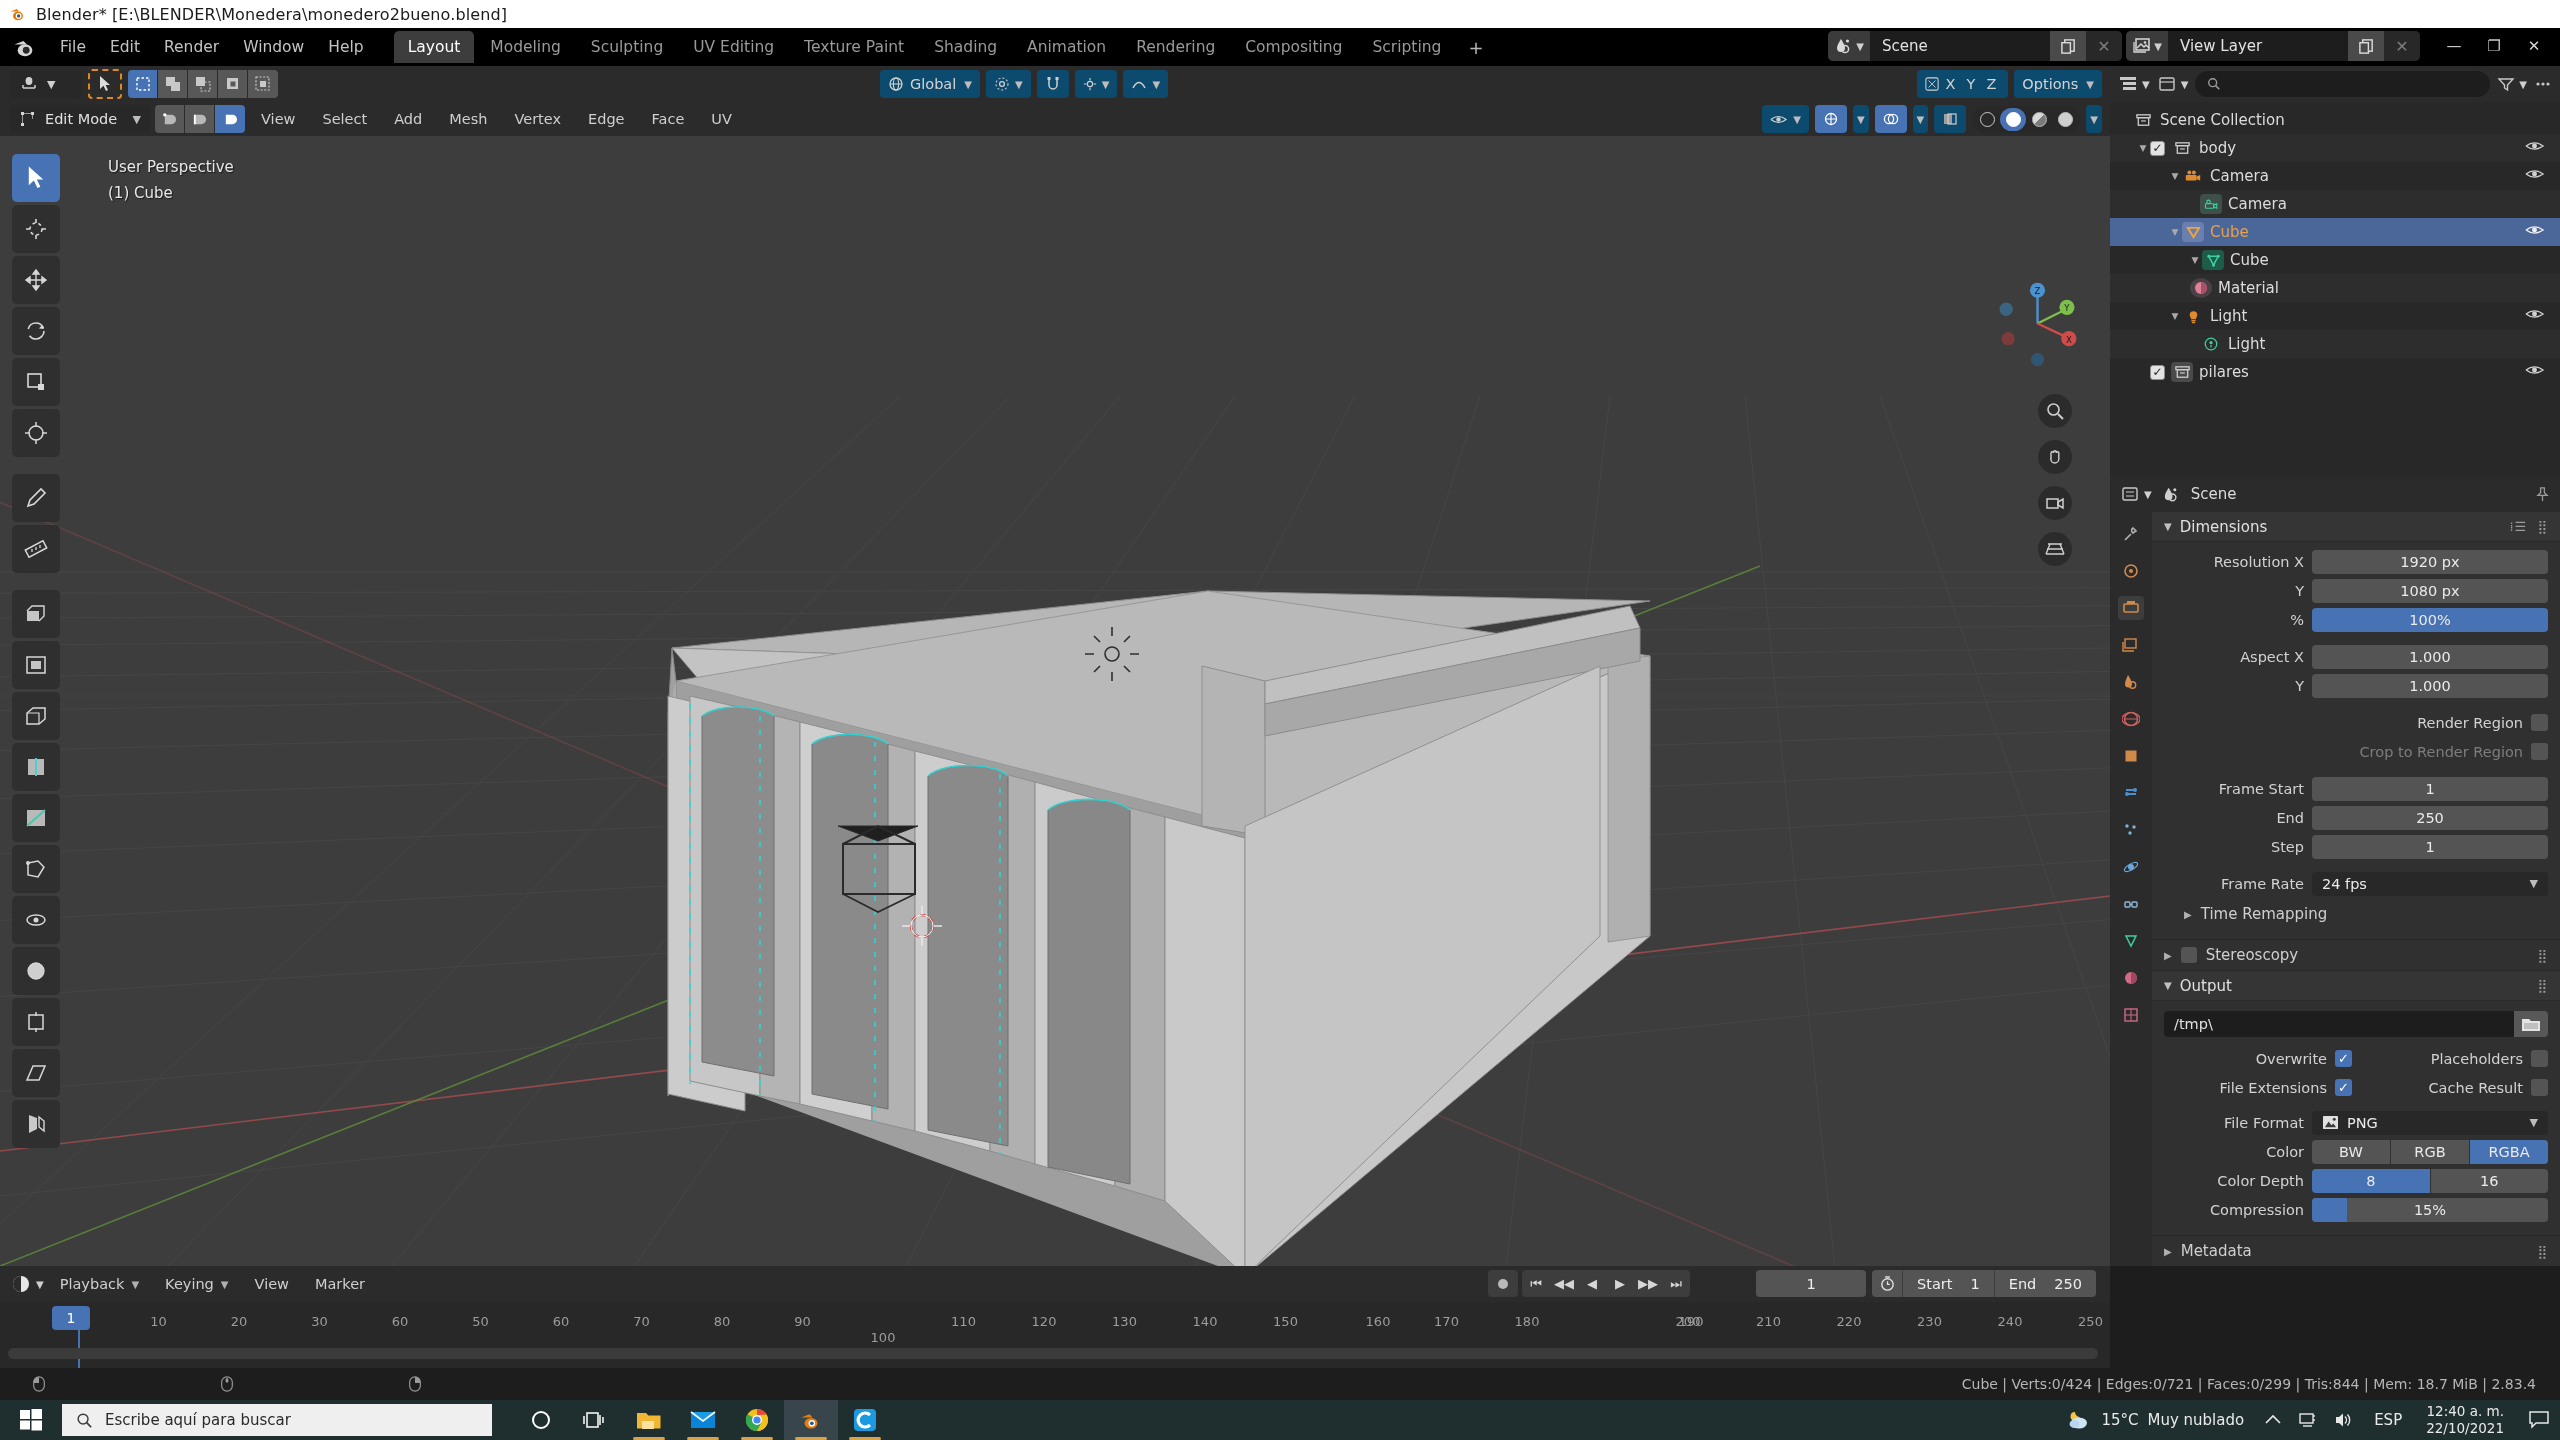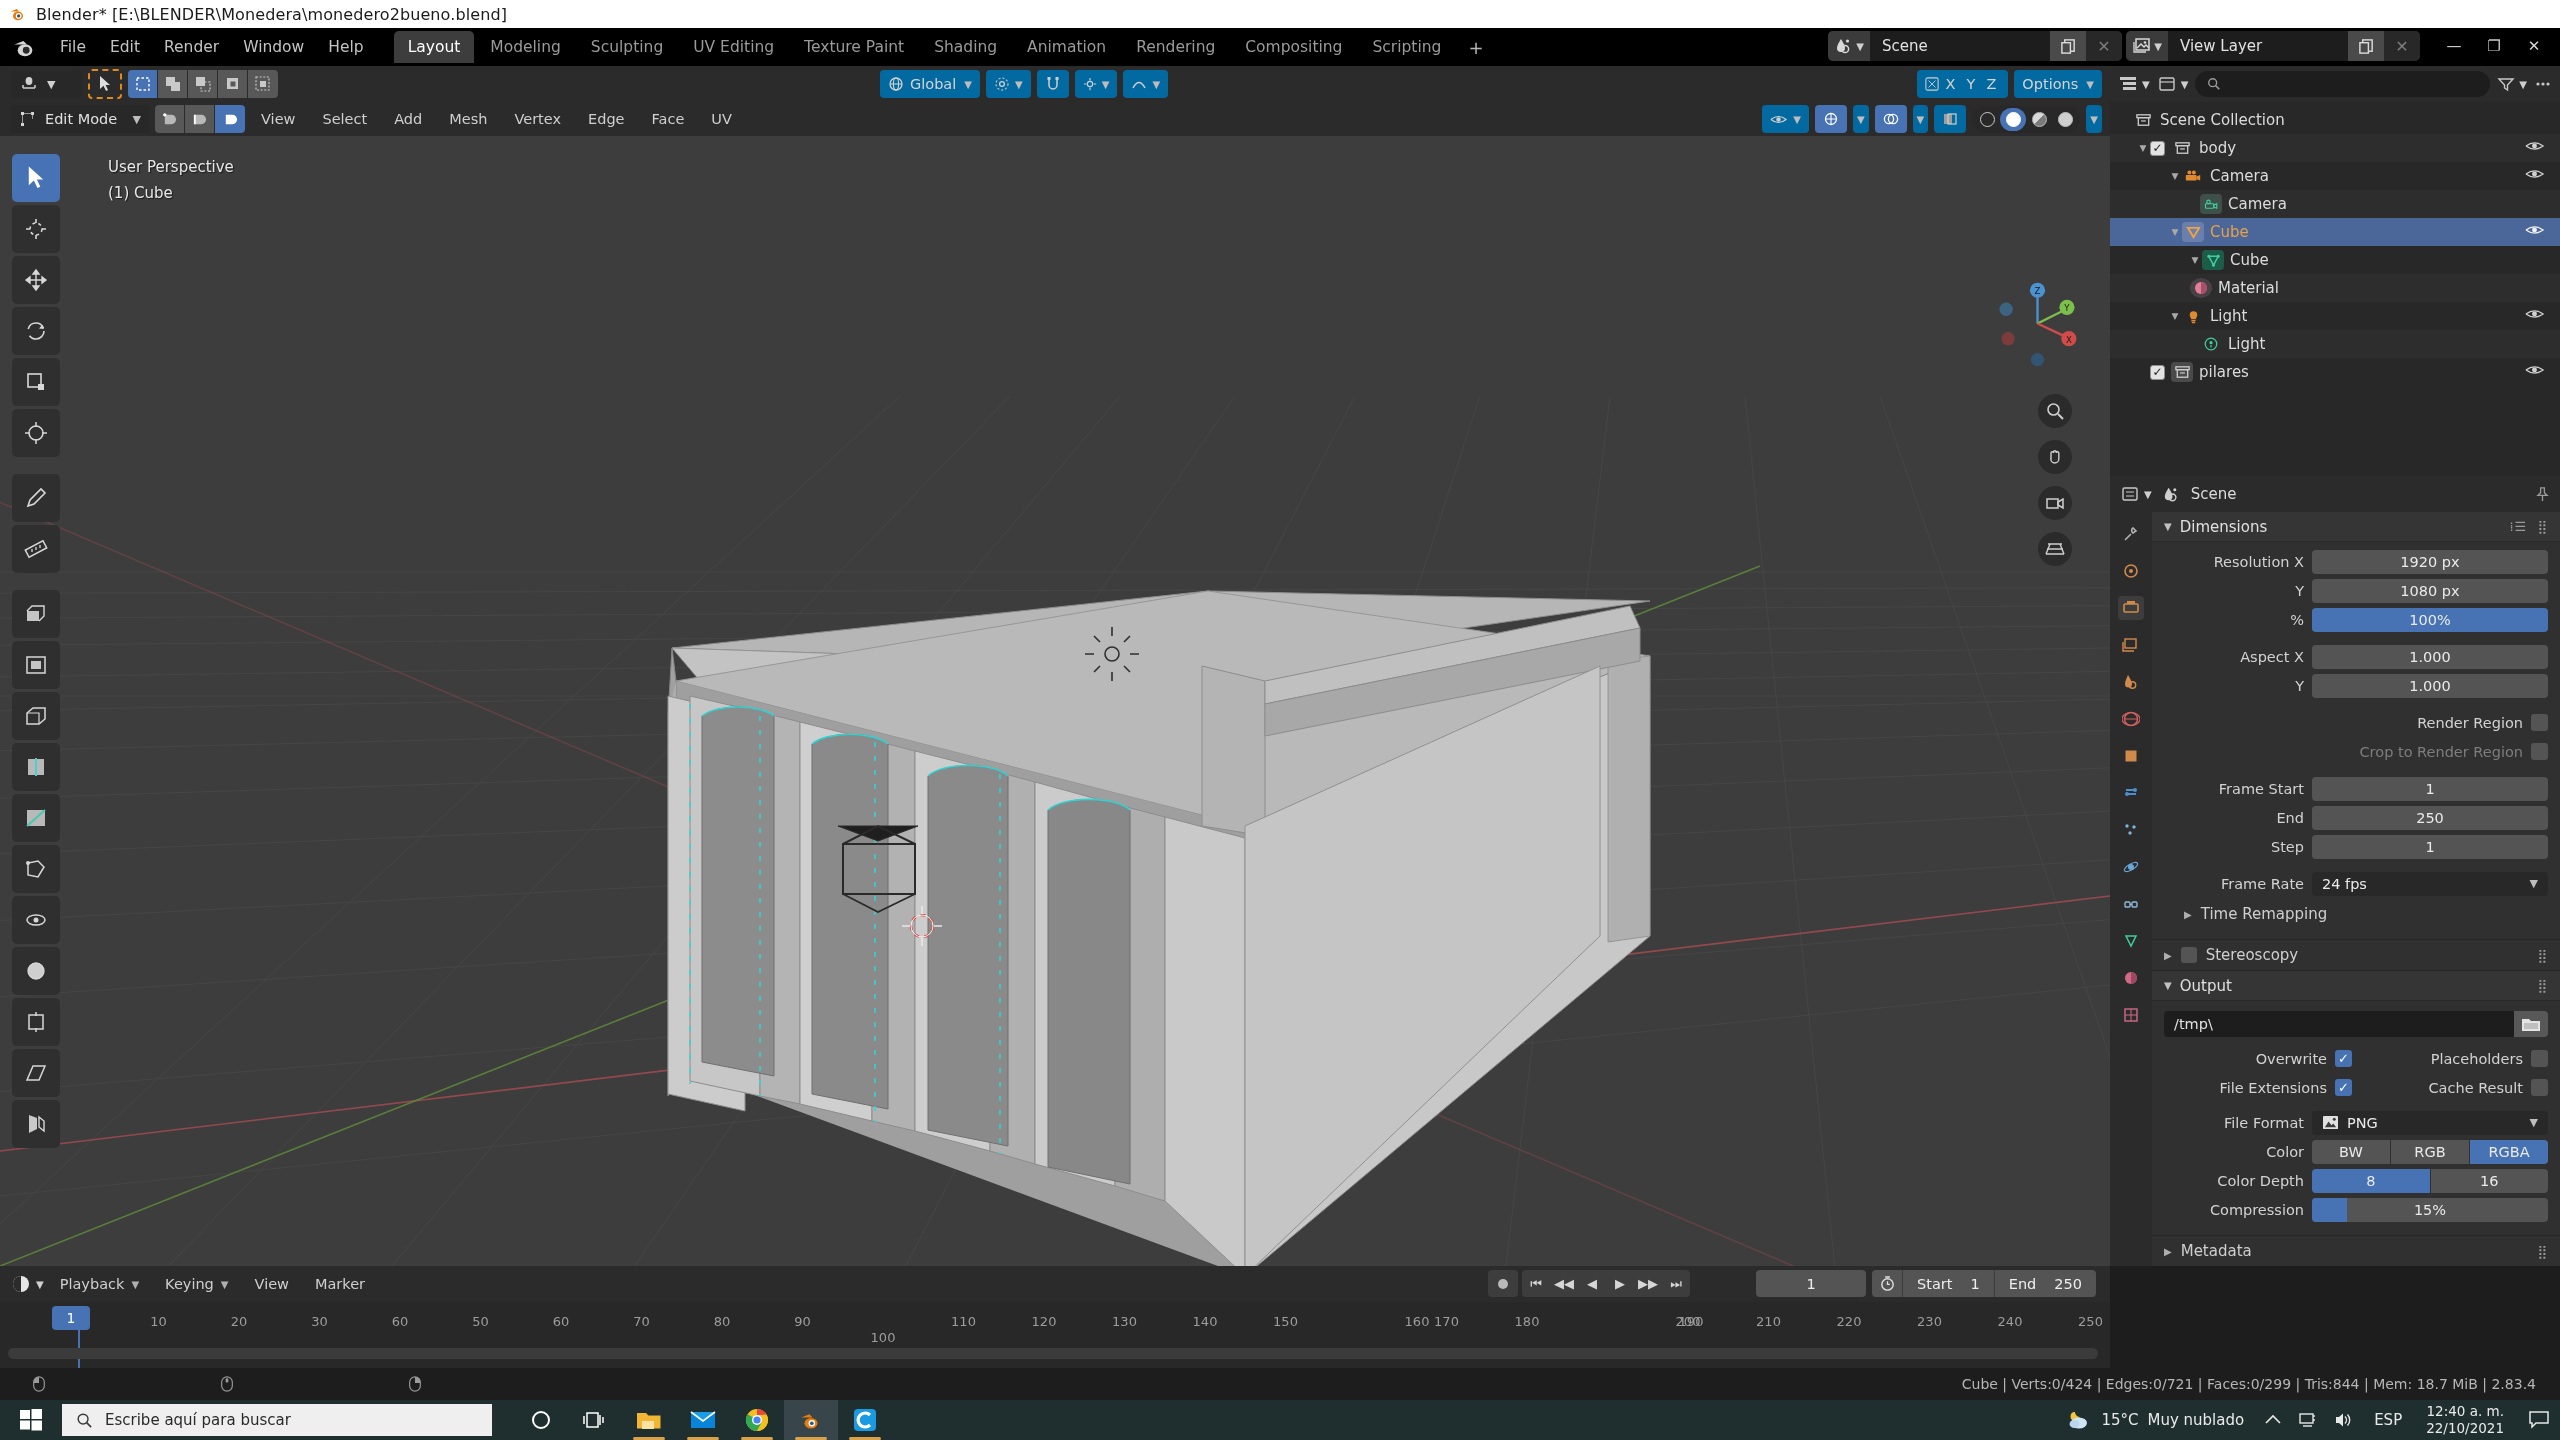--- a/index.html
+++ b/index.html
@@ -35,21 +35,21 @@
   .idbtn.x { background:#282828; color:#7c7c7c; font-size:16px; }
   .winbtns { display:flex; align-items:center; margin-left:10px; }
   .winbtns span { width:40px; text-align:center; font-size:15px; color:#c8c8c8; }
   .winbtns span.cl { color:#d8d8d8; }
 
   
   #vpheader1 { position:absolute; left:0; top:66px; width:2110px; height:36px;
     background:#2b2b2b; display:flex; align-items:center; padding-left:10px; gap:6px; }
   #vpheader2 { position:absolute; left:0; top:102px; width:2110px; height:34px;
     background:#2b2b2b; display:flex; align-items:center; padding-left:10px; gap:5px; }
-  .hbtn { height:28px; background:#0369a1; border-radius:4px; display:flex;
+  .hbtn { height:28px; background:#0c4a6e; border-radius:4px; display:flex;
     align-items:center; justify-content:center; padding:0 8px; color:#d4d4d4; font-size:14.5px; }
   .hbtn.sel { background:#4772b3; }
   .hgroup { display:flex; background:#282828; border-radius:4px; overflow:hidden; height:28px; }
   .hgroup > div { width:30px; display:flex; align-items:center; justify-content:center;
     background:#585858; border-right:1px solid #2b2b2b; }
   .hgroup > div.on { background:#4772b3; }
   .hgroup > div:last-child { border-right:none; }
   .modesel { height:28px; background:#282828; border-radius:4px; display:flex;
     align-items:center; padding:0 9px; gap:8px; color:#e0e0e0; font-size:14.5px; min-width:140px;}
   .mnu { font-size:14.5px; color:#cfcfcf; padding:5px 11px; border-radius:4px; }
@@ -1261,21 +1261,21 @@
       <div class="tick" style="left: 561px;">60</div>
       <div class="tick" style="left: 641.5px;">70</div>
       <div class="tick" style="left: 722px;">80</div>
       <div class="tick" style="left: 802.5px;">90</div>
       <div class="tick" style="left: 883px; margin-top: 16px;">100</div>
       <div class="tick" style="left: 963.5px;">110</div>
       <div class="tick" style="left: 1044px;">120</div>
       <div class="tick" style="left: 1124.5px;">130</div>
       <div class="tick" style="left: 1205px;">140</div>
       <div class="tick" style="left: 1285.5px;">150</div>
-      <div class="tick" style="left: 1417px;">160</div>
+      <div class="tick" style="left: 1378px;">160</div>
       <div class="tick" style="left: 1446.5px;">170</div>
       <div class="tick" style="left: 1527px;">180</div>
       <div class="tick" style="left: 1691px;">190</div>
       <div class="tick" style="left: 1688px;">200</div>
       <div class="tick" style="left: 1768.5px;">210</div>
       <div class="tick" style="left: 1849px;">220</div>
       <div class="tick" style="left: 1929.5px;">230</div>
       <div class="tick" style="left: 2010px;">240</div>
       <div class="tick" style="left: 2090.5px;">250</div>
     </div>

